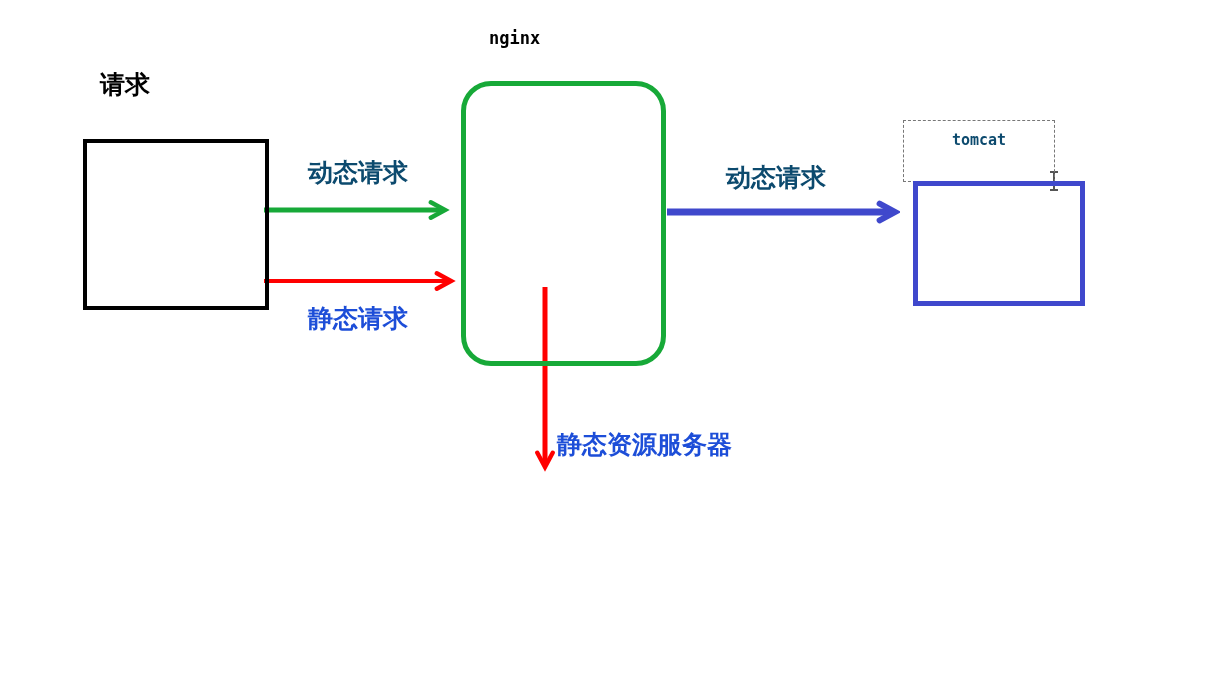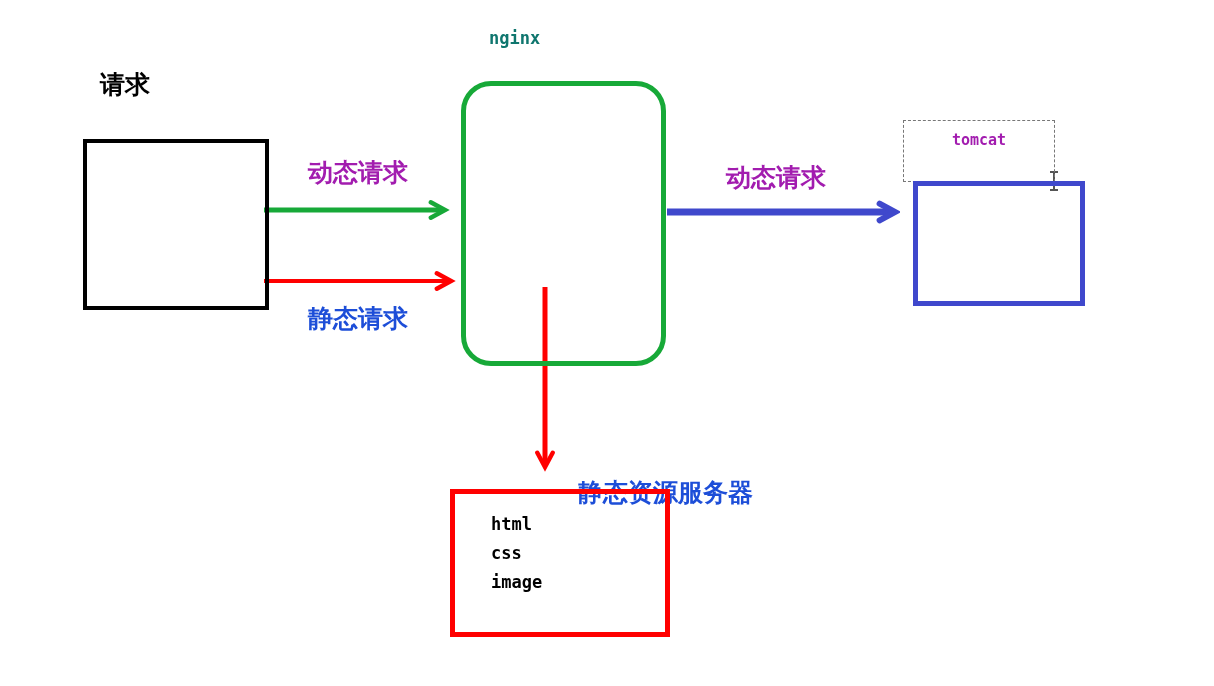--- a/index.html
+++ b/index.html
@@ -21,22 +21,22 @@
     font-size: 25px;
     white-space: nowrap;
   }
   .mono {
     font-family: "DejaVu Sans Mono", "Liberation Mono", monospace;
     font-weight: bold;
     font-size: 17px;
     white-space: nowrap;
   }
   .black-text { color: #000000; }
-  .green-text { color: #0f766e; }
-  .blue-text  { color: #a21caf; }
+  .green-text { color: #000000; }
+  .blue-text  { color: #0c4a6e; }
   .red-text   { color: #1d4ed8; }
 
   .client-box {
     left: 83px; top: 139px;
     width: 178px; height: 163px;
     border: 4px solid #000000;
   }
   .nginx-box {
     left: 461px; top: 81px;
     width: 195px; height: 275px;
@@ -117,23 +117,16 @@
   <div class="abs label-cn blue-text" style="left:308px; top:156px;">动态请求</div>
   <div class="abs label-cn red-text" style="left:308px; top:302px;">静态请求</div>
 
   <div class="abs label-cn blue-text" style="left:726px; top:161px;">动态请求</div>
 
   <div class="abs tomcat-dashed">
     <span class="mono blue-text" style="font-size:15px;">tomcat</span>
   </div>
   <div class="abs tomcat-box"></div>
 
-  <div class="abs label-cn red-text" style="left:578px; top:428px;margin-top:48px;">静态资源服务器</div>
+  <div class="abs label-cn red-text" style="left:557px; top:428px;">静态资源服务器</div>
 
-  <div class="abs static-box">
-    <div class="static-files">
-      <span class="mono black-text">html</span>
-      <span class="mono black-text">css</span>
-      <span class="mono black-text">image</span>
-    </div>
-  </div>
 
 </div>
 
 </body></html>

